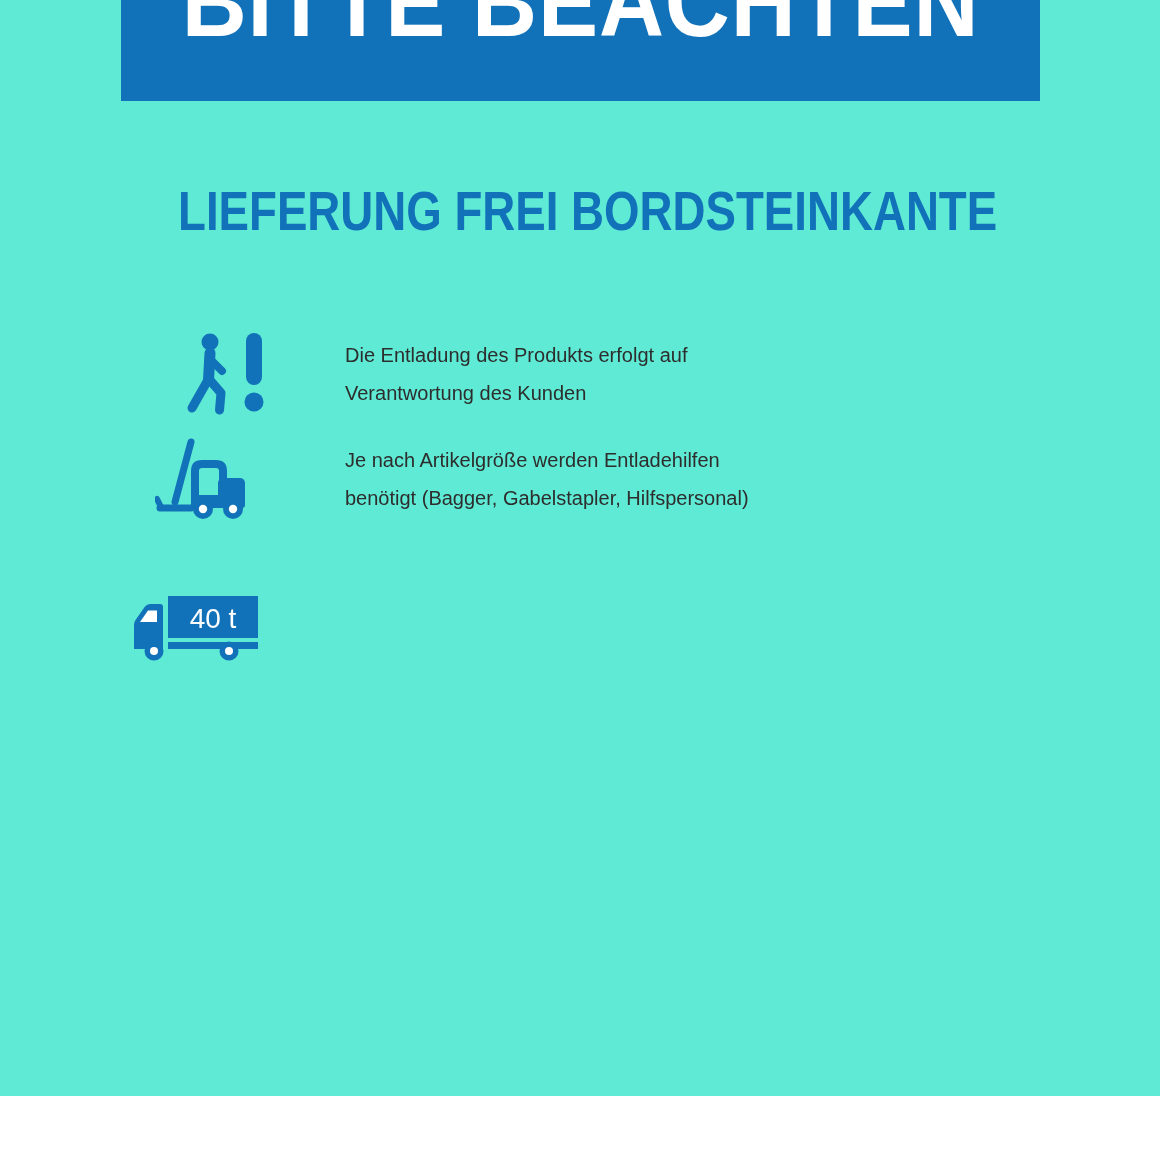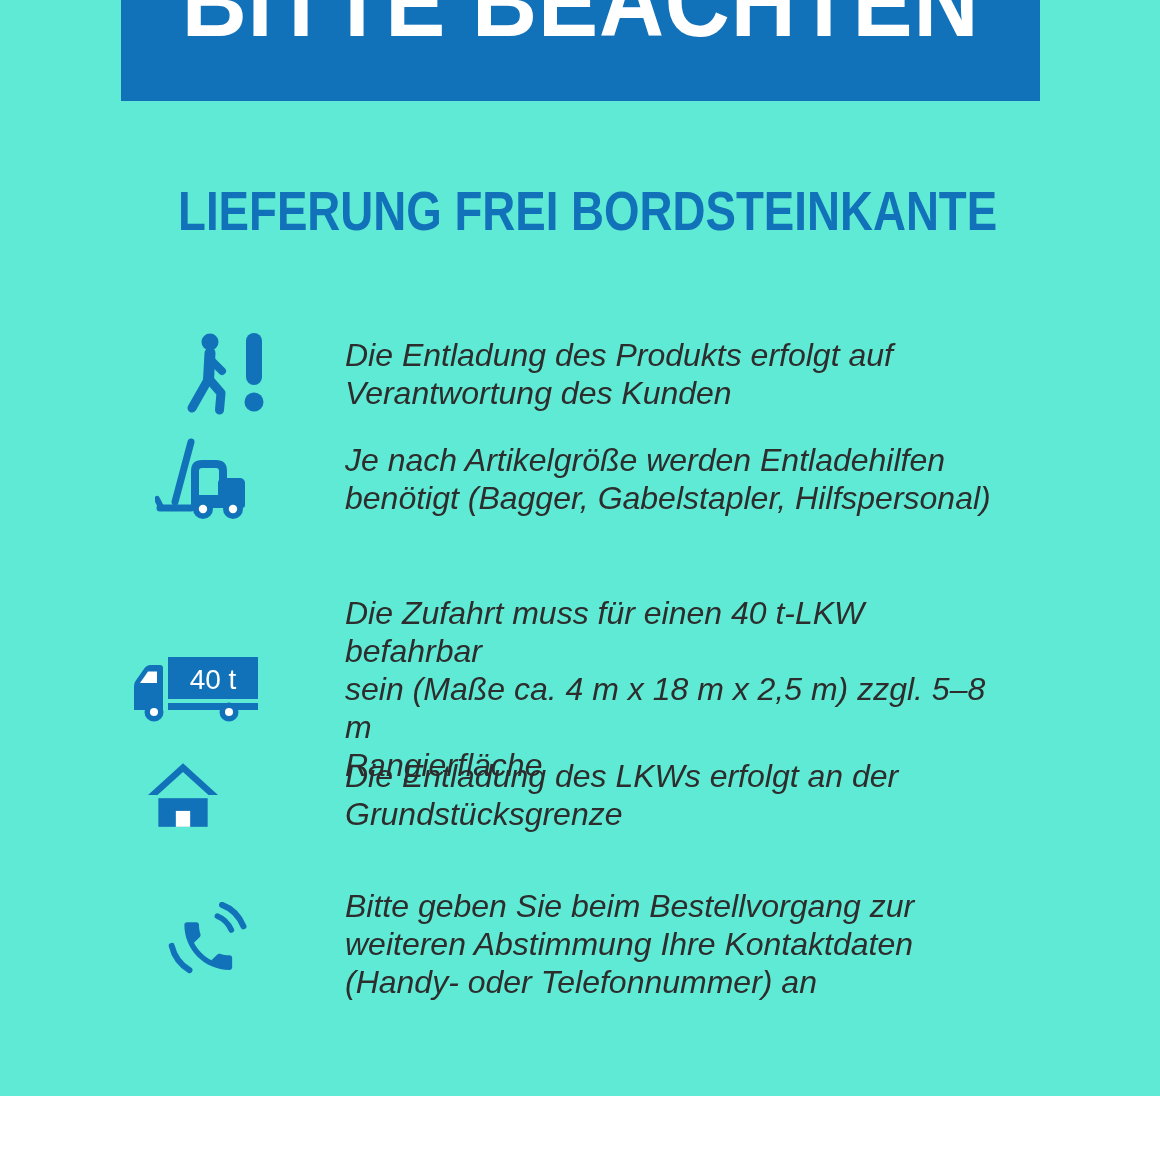--- a/index.html
+++ b/index.html
@@ -30,23 +30,22 @@
     position:absolute; left:150px; width:860px;
     display:flex; align-items:center;
   }
   .icon-box {
     width:190px; flex:0 0 190px; display:flex;
     justify-content:flex-start; align-items:center;
   }
   .icon-box svg { display:block; position:relative; }
   .row-text {
     width:650px; margin-left:5px;
-    font-size:32px; line-height:38px; color:#2d2d2d;
+    font-size:20px; line-height:38px; color:#2d2d2d;
     white-space:pre-line;
-    font-style:italic;
   }
   .nudge-ped   { left:28px; }
   .nudge-fork  { left:5px; }
   .nudge-truck { left:-18px; }
   .nudge-house { left:-2px; }
   .nudge-phone { left:18px; }
   
   .footer {
     position:absolute; left:121px; top:1188px; width:919px; height:33px;
     background:#1272b9;
@@ -126,52 +125,23 @@
         <text x="81" y="34" text-anchor="middle" fill="#ffffff" font-family="Liberation Sans, sans-serif" font-size="28">40 t</text>
         <rect x="36" y="48" width="90" height="7" fill="#1272b9"></rect>
         <path d="M2,55 V31 Q2,28 3.5,26 L13,12.5 Q15,10 18,10 H28 Q31,10 31,13 V55 Z" fill="#1272b9"></path>
         <path d="M8,28 L16,16.5 H25 V28 Z" fill="#ffffff"></path>
         <circle cx="22" cy="57" r="9.5" fill="#1272b9"></circle>
         <circle cx="22" cy="57" r="4" fill="#ffffff"></circle>
         <circle cx="97" cy="57" r="9.5" fill="#1272b9"></circle>
         <circle cx="97" cy="57" r="4" fill="#ffffff"></circle>
       </svg>
     </div>
-    <div class="row-text">Die Zufahrt muss für einen 40 t-LKW befahrbar
-sein (Maße ca. 4 m x 18 m x 2,5 m) zzgl. 5–8 m
-Rangierfläche</div>
   </div>
 
-  <div class="row" style="top:757px">
-    <div class="icon-box">
-      <svg class="nudge-house" width="70" height="72" viewBox="0 0 88 80">
-        <path d="M44,0 L88,40 L76,40 L44,11 L12,40 L0,40 Z" fill="#1272b9"></path>
-        <rect x="13" y="44" width="62" height="36" fill="#1272b9"></rect>
-        <rect x="35" y="60" width="18" height="20" fill="#ffffff"></rect>
-      </svg>
-    </div>
-    <div class="row-text">Die Entladung des LKWs erfolgt an der
-Grundstücksgrenze</div>
-  </div>
 
-  <div class="row" style="top:887px">
-    <div class="icon-box">
-      <svg class="nudge-phone" width="82" height="84" viewBox="0 0 88 90">
-        <path transform="translate(9,13) scale(2.85)" d="M6.62 10.79c1.44 2.83 3.76 5.14 6.59 6.59l2.2-2.2c.27-.27.67-.36 1.02-.24 1.12.37 2.33.57 3.57.57.55 0 1 .45 1 1V20c0 .55-.45 1-1 1-9.39 0-17-7.61-17-17 0-.55.45-1 1-1h3.5c.55 0 1 .45 1 1 0 1.25.2 2.45.57 3.57.11.35.03.74-.25 1.02l-2.2 2.2z" fill="#1272b9"></path>
-        <g fill="none" stroke="#1272b9" stroke-linecap="round">
-          <path d="M58,3 Q74,9 81,26" stroke-width="6.5"></path>
-          <path d="M53,15 Q63,19 68,30" stroke-width="6"></path>
-          <path d="M4,47 Q8,64 23,73" stroke-width="6.5"></path>
-        </g>
-      </svg>
-    </div>
-    <div class="row-text">Bitte geben Sie beim Bestellvorgang zur
-weiteren Abstimmung Ihre Kontaktdaten
-(Handy- oder Telefonnummer) an</div>
-  </div>
 
   <div class="footer">
     <span class="footer-text footer-company">Otto Graf GmbH</span>
     <span class="footer-text footer-address">Carl-Zeiss-Str. 2 – 6</span>
     <span class="footer-text footer-email">info@4rain.de</span>
     <div class="logo-box">
       <span class="logo-text">4rain</span>
       <svg class="logo-leaf" width="12" height="12" viewBox="0 0 12 12">
         <path d="M1,11 Q2,3 11,0 Q7,8 1,11 Z" fill="#0c3a6d"></path>
       </svg>

